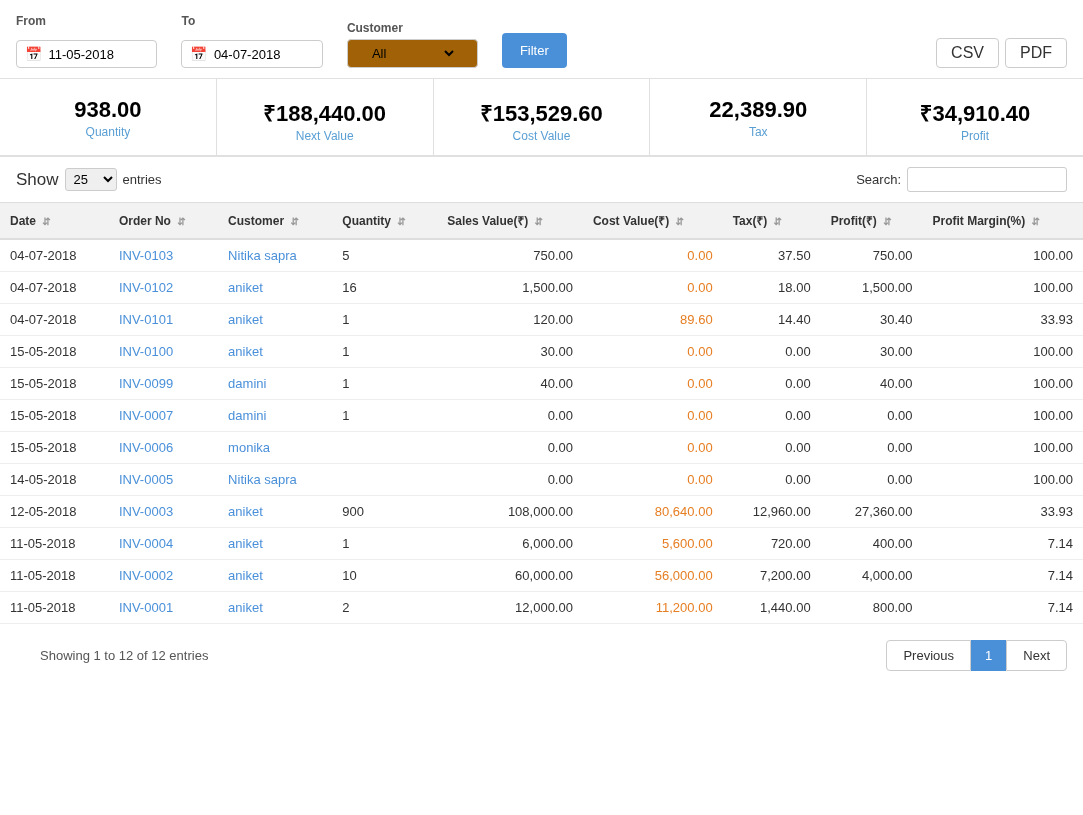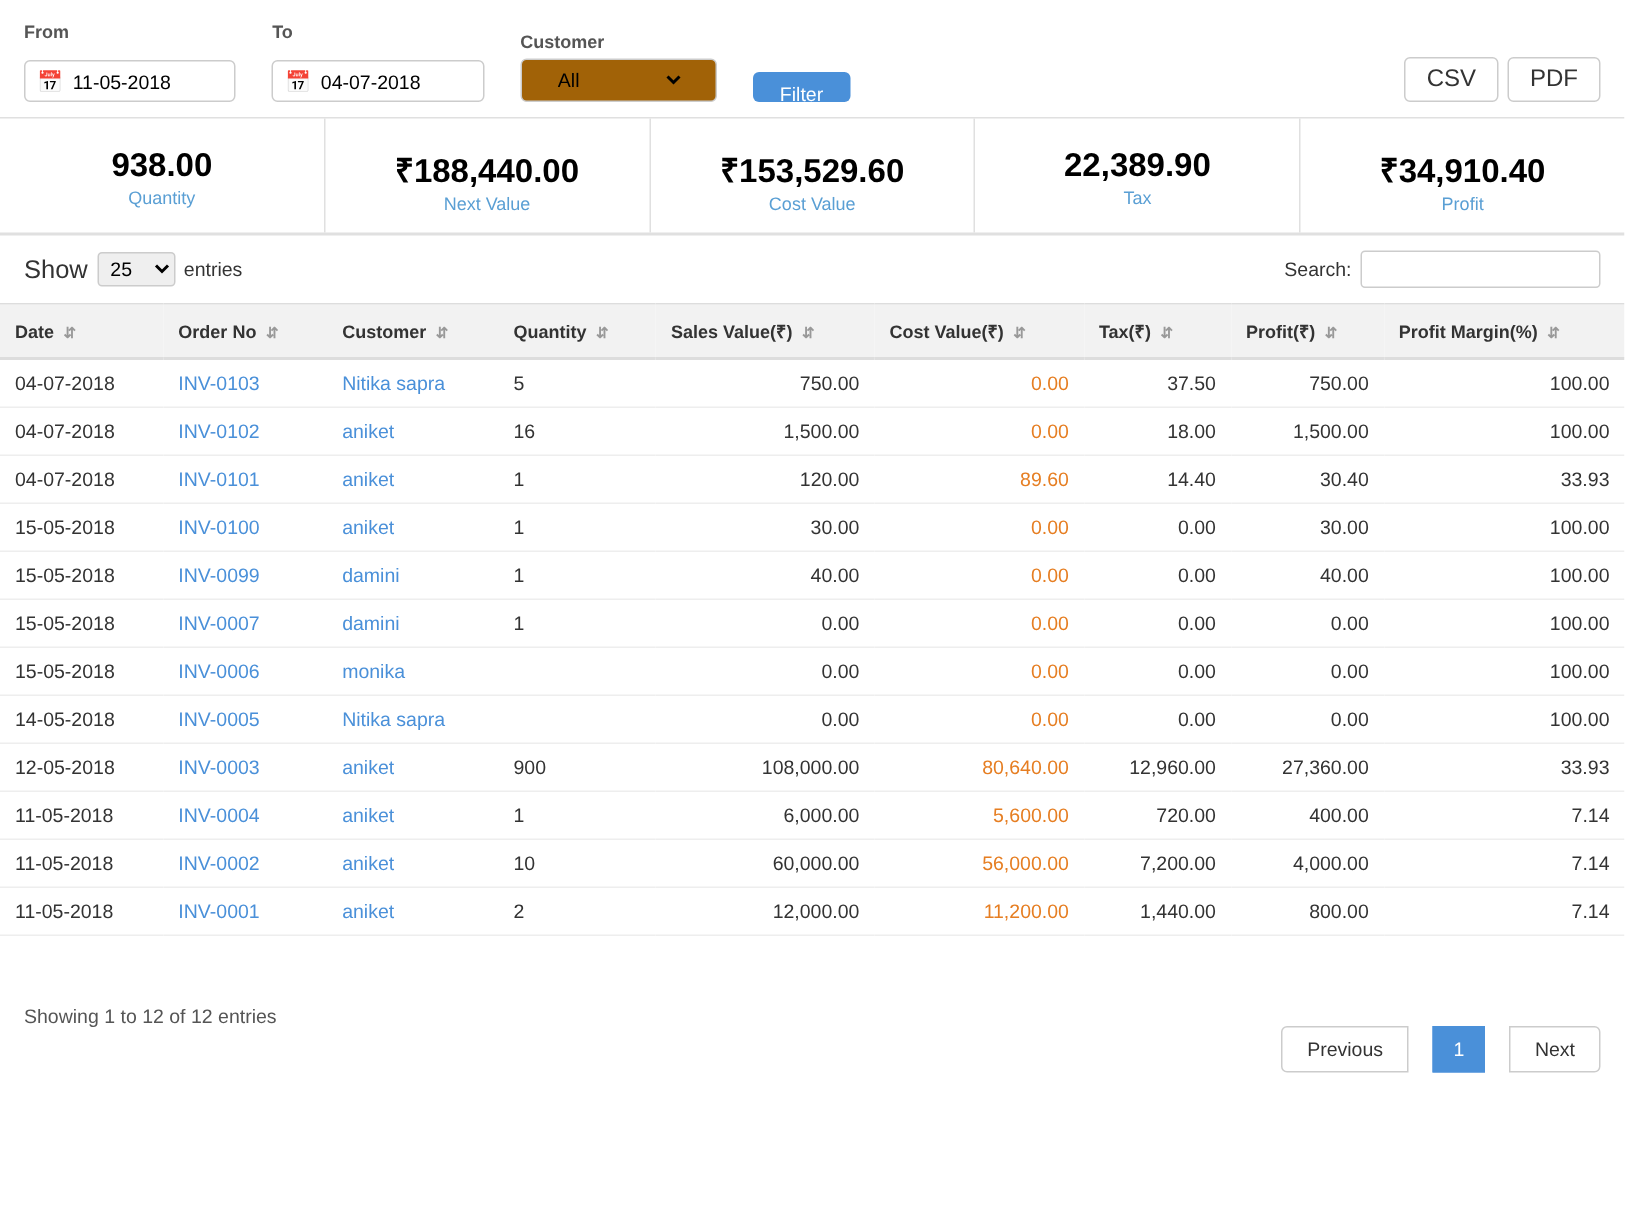--- a/index.html
+++ b/index.html
@@ -32,21 +32,21 @@
       border: 1px solid #ccc; border-radius: 4px;
       padding: 5px 20px; gap: 6px; background: #a16207; min-width: 120px;
     }
     .customer-select select {
       border: none; outline: none; font-size: 13px; flex: 1; background: transparent; cursor: pointer;
     }
 
     .filter-btn {
       background: #4a90d9; color: #fff; border: none;
       border-radius: 4px; padding: 7px 18px; font-size: 13px; cursor: pointer;
-      height: 20px; align-self: flex-end;
+      height: 35px; align-self: flex-end;
     }
 
     .export-group {
       display: flex; gap: 6px; margin-left: auto; align-self: flex-end;
     }
     .export-btn {
       border: 1px solid #ccc; background: #fff; border-radius: 4px;
       padding: 5px 14px; font-size: 16px; cursor: pointer; color: #333;
     }
 
@@ -90,22 +90,22 @@
     }
     td.link { color: #4a90d9; cursor: pointer; }
     td.num { text-align: right; }
     td.orange { color: #e67e22; text-align: right; }
     td.center { text-align: left; }
 
     .bottom-bar {
       display: flex; align-items: center; justify-content: space-between;
       padding: 12px 16px; margin-top: 4px;
     }
-    .showing-text { font-size: 13px; color: #555; }
-    .pagination { display: flex; gap: 16px; margin-top: 44px; }
+    .showing-text { font-size: 13px; color: #555; margin-left: 24px; }
+    .pagination { display: flex; gap: 0; }
     .page-btn {
       border: 1px solid #ccc; background: #fff; padding: 7px 16px;
       font-size: 13px; cursor: pointer; color: #333;
     }
     .page-btn:first-child { border-radius: 4px 0 0 4px; }
     .page-btn:last-child { border-radius: 0 4px 4px 0; }
     .page-num {
       border: 1px solid #4a90d9; background: #4a90d9; color: #fff;
       padding: 7px 13px; font-size: 13px; cursor: pointer;
     }

